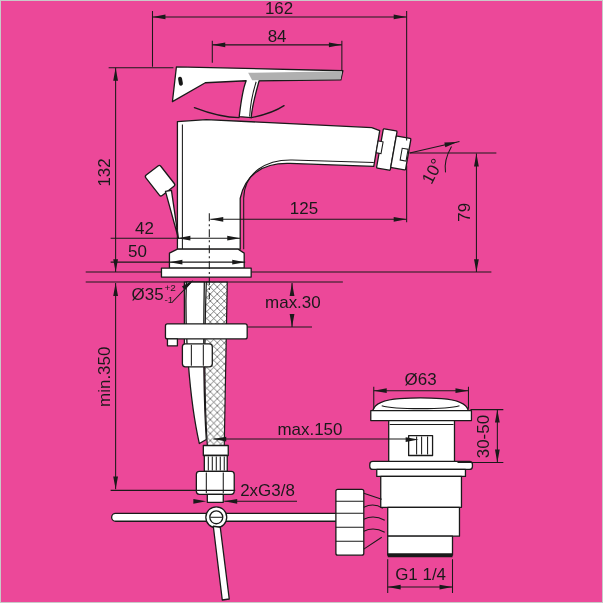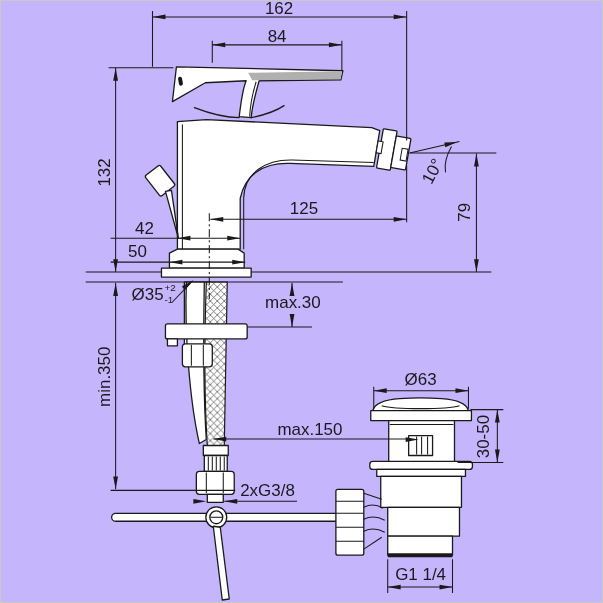--- a/index.html
+++ b/index.html
@@ -1,19 +1,19 @@
 <!DOCTYPE html>
 <html><head>
 <meta charset="utf-8">
 <style>
   html,body{margin:0;padding:0;background:#fff;}
   #stage{
     width:601px;height:601px;
     border:1px solid #c9c9c9;
-    background:#c4b5fd;
+    background:#ec4899;
     position:relative;
     font-family:"Liberation Sans", sans-serif;
     text-decoration:underline;
   }
   svg{display:block;}
   .ln{stroke:#1a1a1a;stroke-width:1.3;fill:none;stroke-linecap:round;stroke-linejoin:round;}
   .lnthin{stroke:#1a1a1a;stroke-width:1.05;fill:none;stroke-linecap:butt;}
   .fillw{fill:#ffffff;}
   .arrow{fill:#1a1a1a;stroke:none;}
   .dimtext{font-family:"Liberation Sans",sans-serif;font-size:17px;fill:#1a1a1a;}

